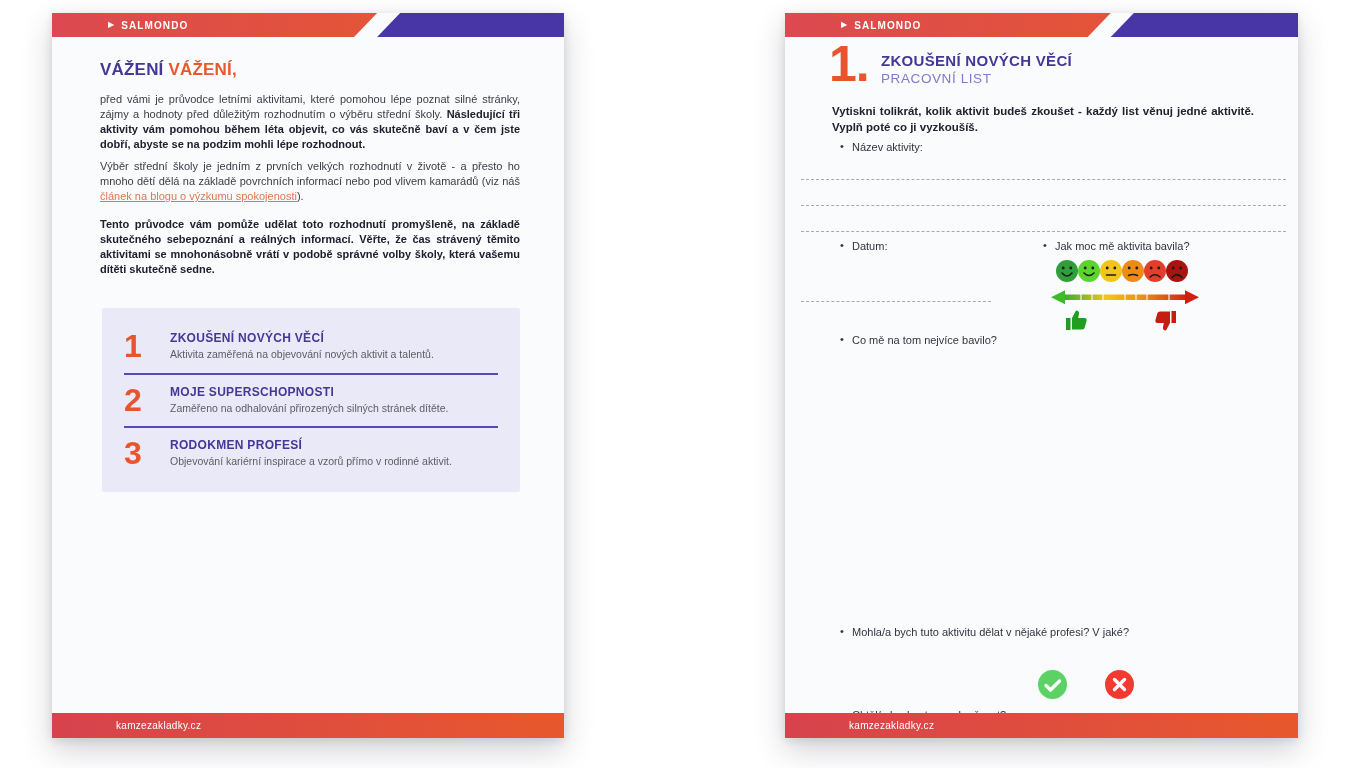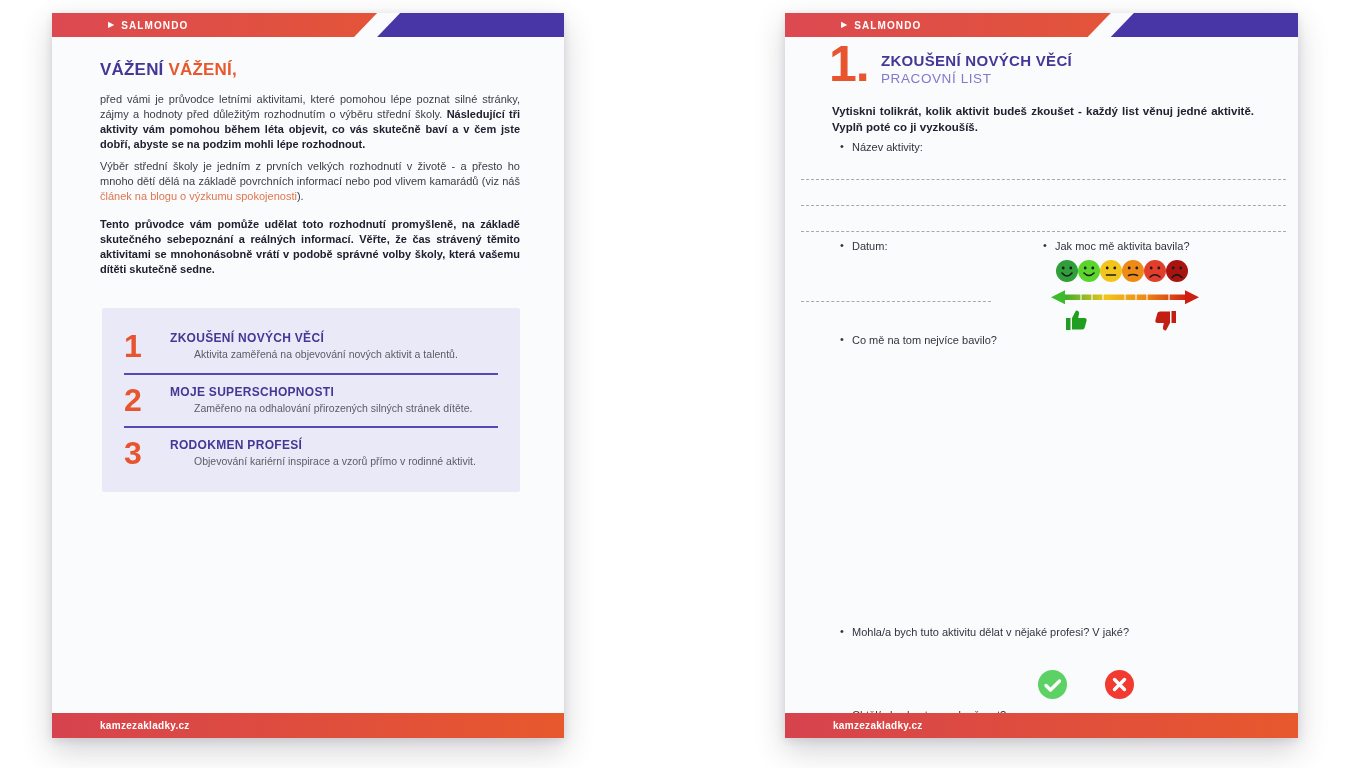--- a/index.html
+++ b/index.html
@@ -28,40 +28,40 @@
     clip-path:polygon(68% 0,100% 0,100% 100%,63.5% 100%);
   }
   .logo{color:#fff;font-size:10px;font-weight:bold;letter-spacing:1.1px;
         padding-left:56px;display:flex;align-items:center;gap:6px;white-space:nowrap;}
   .logo .play{font-size:8px;line-height:1;}
   .footer-bar{
     position:absolute;bottom:0;left:0;right:0;height:25px;
     background:linear-gradient(90deg,#d6434e,#e8582d);
     display:flex;align-items:center;
   }
-  .footer-url{color:#fff;font-size:10px;font-weight:bold;letter-spacing:.3px;padding-left:48px;}
+  .footer-url{color:#fff;font-size:10px;font-weight:normal;letter-spacing:.3px;padding-left:64px;}
 
   
   .p1-title{position:absolute;left:48px;top:47px;font-size:17px;font-weight:800;letter-spacing:.2px;}
   .p1-title .t1{color:#443796;} .p1-title .t2{color:#e7582c;}
   .para{position:absolute;left:48px;width:420px;font-size:11px;line-height:15px;
         color:#3c3c46;text-align:justify;}
   #para1{top:79px;} #para2{top:146px;} #para3{top:204px;}
   .para .bold{font-weight:bold;color:#20202f;}
-  .blog-link{color:#e0764f;cursor:pointer;}
+  .blog-link{color:#e0764f;text-decoration:underline;cursor:pointer;}
 
   .activities-box{
     position:absolute;left:50px;top:295px;width:418px;box-sizing:border-box;
     background:#eae9f7;border-radius:2px;padding:13px 22px 12px;
   }
   .activity{display:flex;gap:16px;align-items:flex-start;padding:10px 0 11px;}
   .activity + .activity{border-top:2px solid #5a47b7;}
   .activity-number{font-size:32px;font-weight:800;color:#e7542e;line-height:30px;width:30px;flex:none;}
   .activity-title{font-size:12px;font-weight:800;color:#443796;letter-spacing:.3px;margin-bottom:3px;}
-  .activity-desc{font-size:10.5px;color:#5c5c66;line-height:13.5px;text-align:justify;margin-left:24px;}
+  .activity-desc{font-size:10.5px;color:#5c5c66;line-height:13.5px;text-align:justify;}
 
   
   .p2-number{position:absolute;left:44px;top:26px;font-size:50px;line-height:1;
              font-weight:800;color:#e7542e;letter-spacing:-1px;}
   .p2-title{position:absolute;left:96px;top:39px;font-size:15px;font-weight:800;
             color:#443796;letter-spacing:.3px;white-space:nowrap;}
   .p2-subtitle{position:absolute;left:96px;top:58px;font-size:13.5px;font-weight:400;
                color:#8478cd;letter-spacing:.6px;}
   .p2-intro{position:absolute;left:47px;right:44px;top:90px;font-size:11.5px;font-weight:bold;
             color:#21212f;line-height:16px;text-align:justify;}

